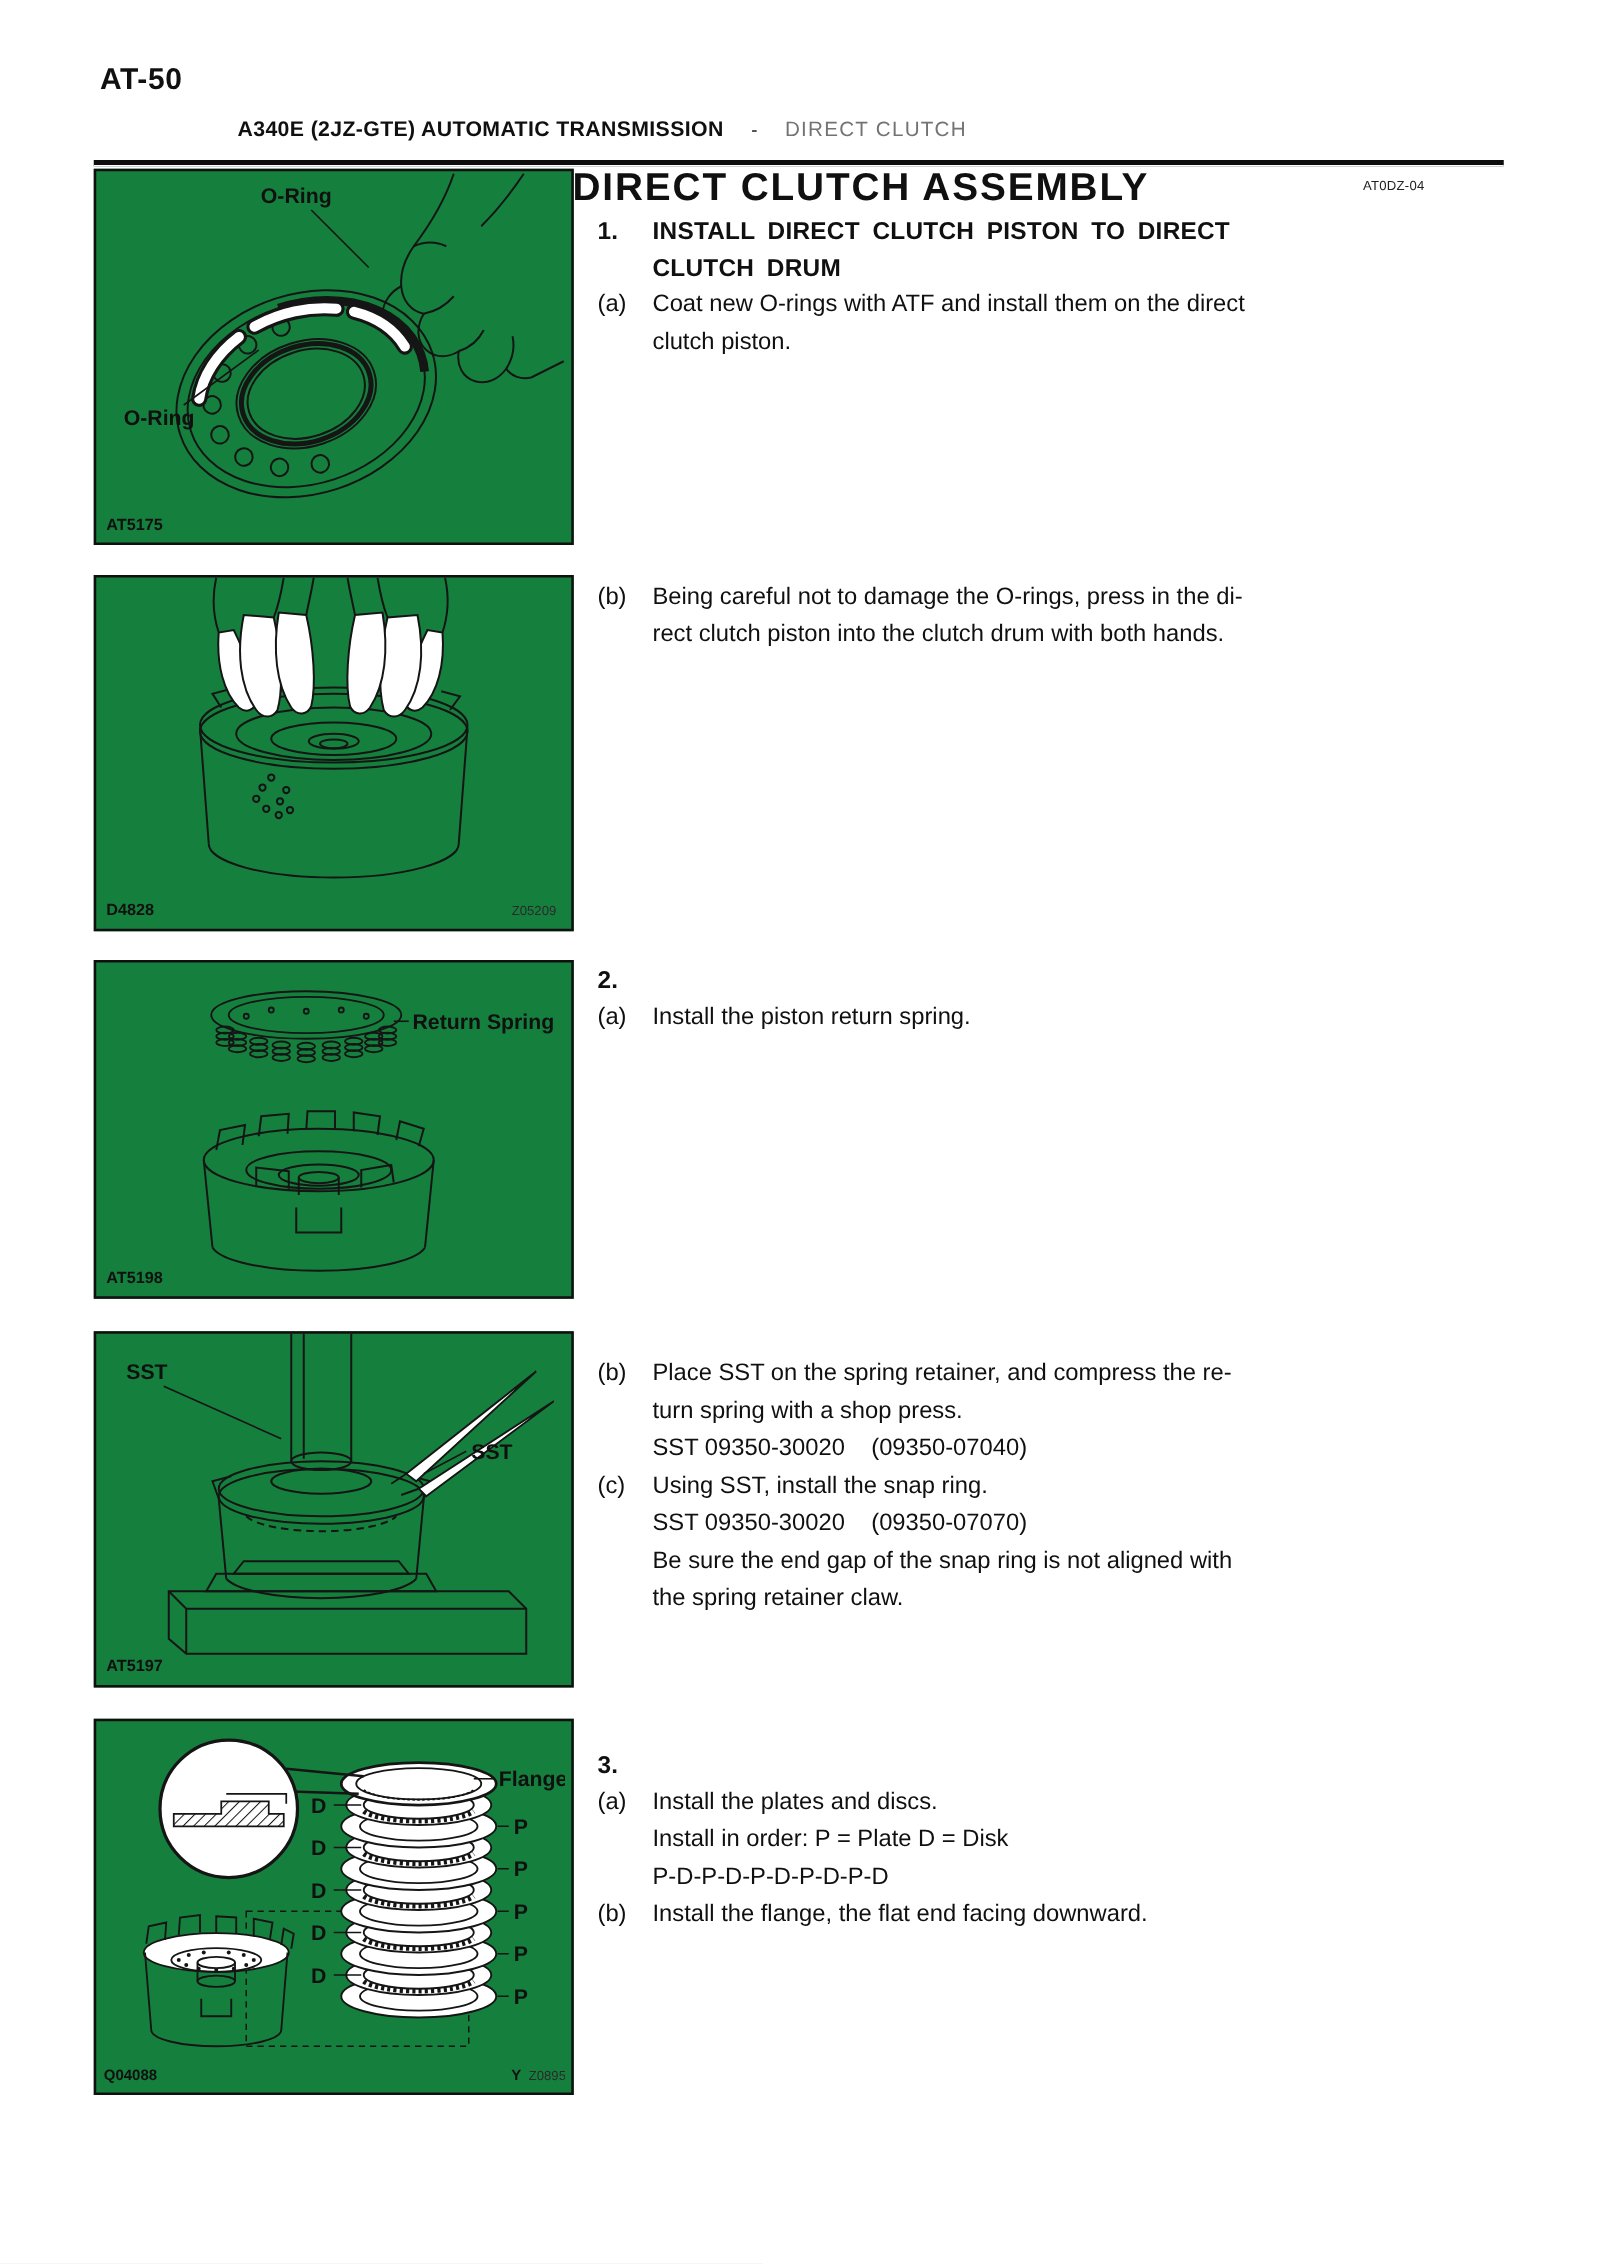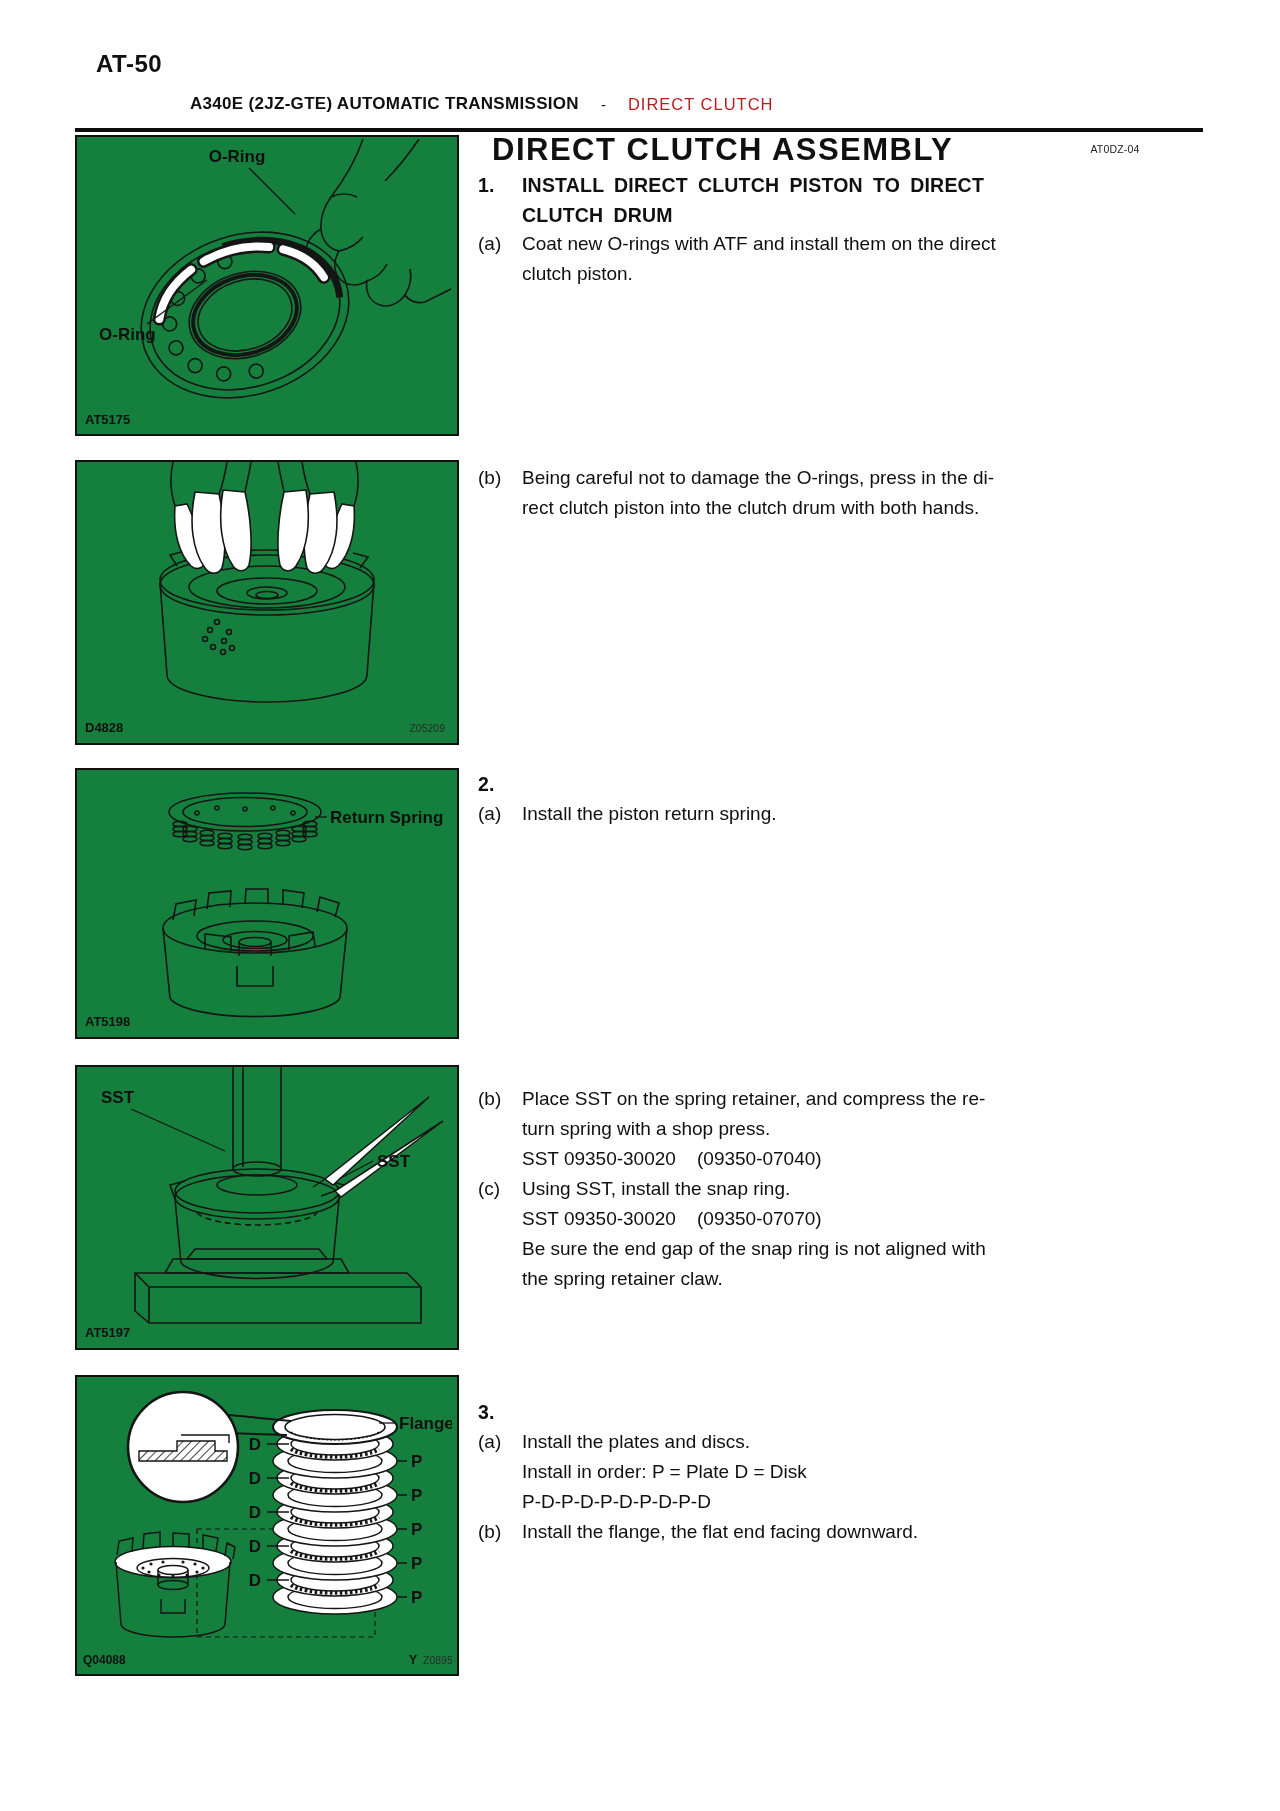--- a/index.html
+++ b/index.html
@@ -2,28 +2,28 @@
 <html><head>
 <meta charset="utf-8">
 <style>
   html,body{margin:0;padding:0;background:#e8e8e8;}
   .page{
     position:relative;width:1280px;height:1811px;background:#ffffff;
     font-family:"Liberation Sans",sans-serif;color:#101010;overflow:hidden;
     margin:0 auto;
   }
   .abs{position:absolute;}
-  .pageno{left:80px;top:50px;font-size:24px;font-weight:bold;letter-spacing:.5px;margin-left:16px;}
+  .pageno{left:80px;top:50px;font-size:24px;font-weight:bold;letter-spacing:.5px;}
   .subheader{left:190px;top:94px;font-size:17px;display:flex;align-items:center;}
   .subheader .bold{font-weight:bold;letter-spacing:.3px;}
   .subheader .dash{margin:0 22px;font-size:15px;}
-  .subheader .light{font-weight:normal;letter-spacing:1px;font-size:16.5px;color:#b91c1c;}
+  .subheader .light{font-weight:normal;letter-spacing:1px;font-size:16.5px;color:#737373;}
   .headrule{left:75px;top:128px;width:1128px;height:4px;background:#0d0d0d;border-bottom:1px solid #fff;}
   .doccode{left:1035px;top:143px;width:160px;text-align:center;font-size:10.5px;color:#222;letter-spacing:.2px;}
-  .title{left:492px;top:132px;font-size:31px;font-weight:bold;letter-spacing:1.5px;white-space:nowrap;}
+  .title{left:458px;top:132px;font-size:31px;font-weight:bold;letter-spacing:1.5px;white-space:nowrap;}
 
   .hblock,.sblock{left:478px;width:565px;display:flex;align-items:flex-start;}
   .hnum,.smark{width:44px;flex:0 0 44px;}
   .hblock{font-weight:bold;font-size:19.5px;line-height:30px;letter-spacing:.2px;}
   .htext{white-space:pre-wrap;}
   .spread .htext{word-spacing:4.5px;}
   .sblock{font-size:19px;line-height:30px;}
   .stext{white-space:pre-wrap;width:521px;}
 
   .fig{left:75px;width:380px;border:2.5px solid #101010;background:#15803d;}

